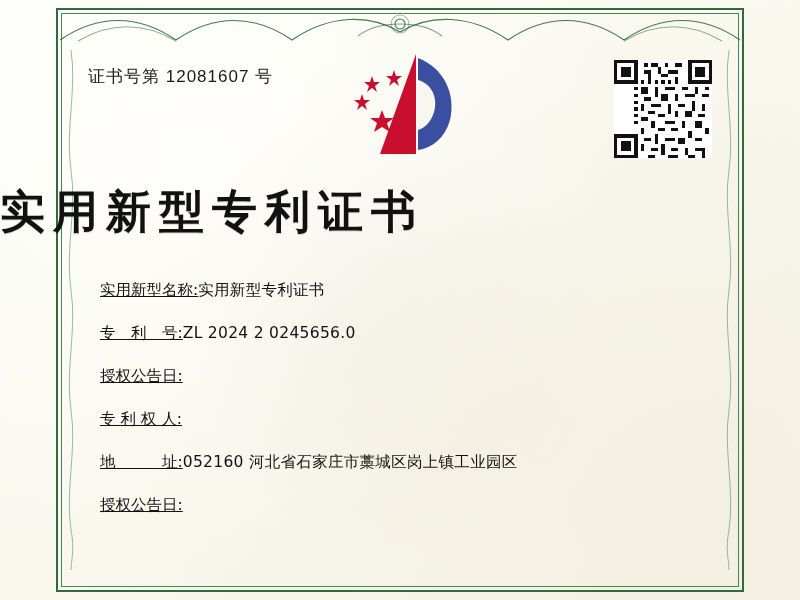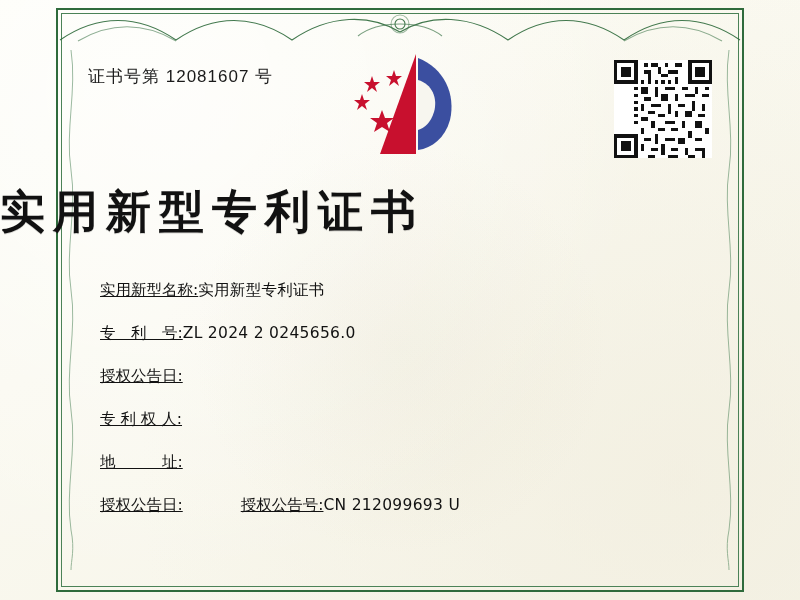--- a/index.html
+++ b/index.html
@@ -340,24 +340,21 @@
     <div class="field-row">
       <span class="field-label">授权公告日:</span>
     </div>
 
     <div class="field-row">
       <span class="field-label">专 利 权 人:</span>
     </div>
 
     <div class="field-row">
       <span class="field-label">地　　　址:</span>
+      <span class="field-value">052160 河北省石家庄市藁城区岗上镇工业园区</span>
     </div>
 
     <div class="field-row last">
       <span class="field-label">授权公告日:</span>
-      <span class="field-group-2">
-        <span class="field-label">授权公告号:</span>
-        <span class="field-value">CN 212099693 U</span>
-      </span>
     </div>
 
   </div>
 </div>
 
 </body></html>

